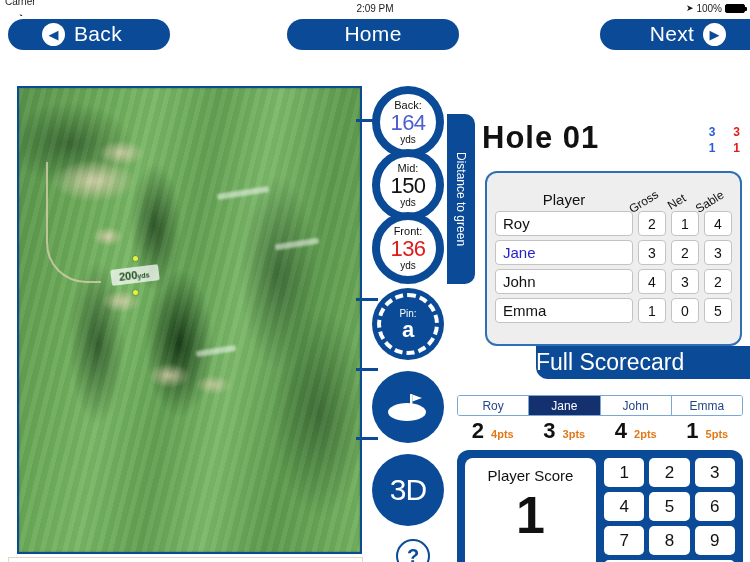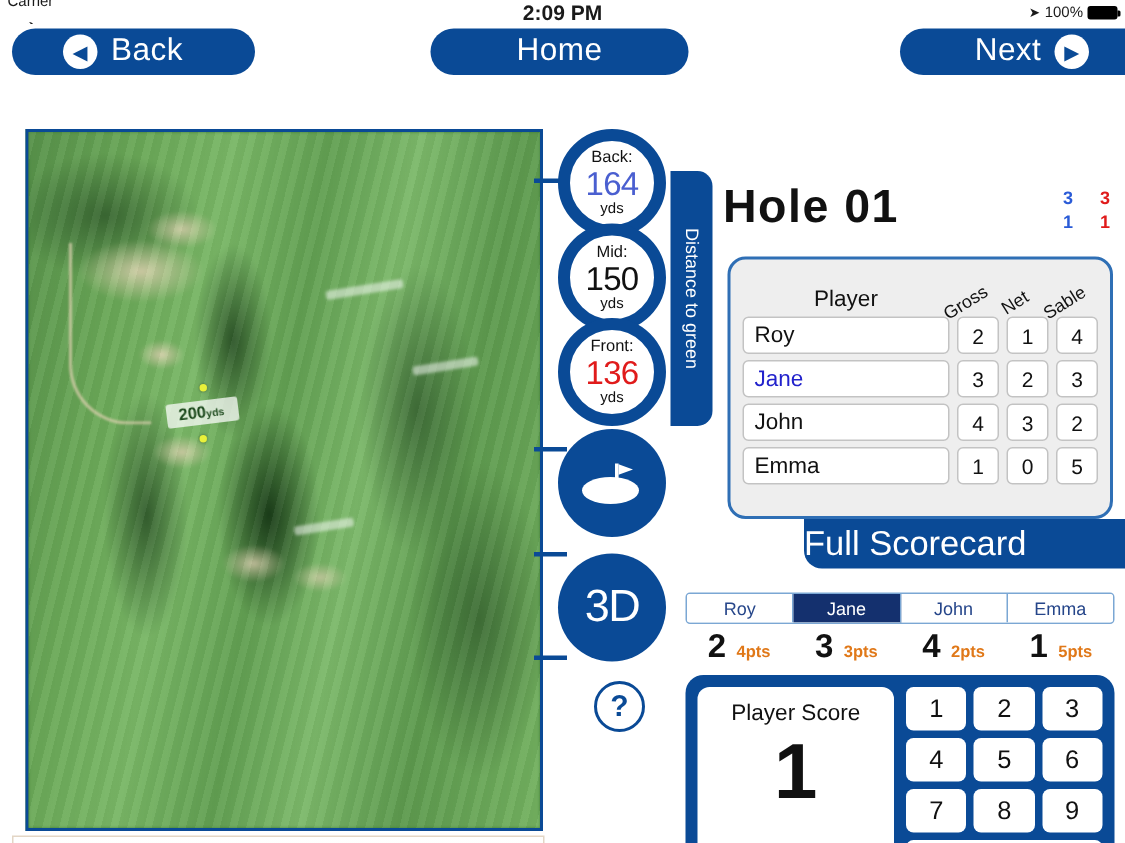--- a/index.html
+++ b/index.html
@@ -16,21 +16,21 @@
     height: 16px; width: 100%;
     background: #ffffff;
     display: flex; align-items: center;
     font-size: 10px; color: #1a1a1a;
     padding: 0 5px;
     position: relative;
   }
   .sb-left { display: flex; align-items: center; gap: 4px; flex-direction: column; }
   .sb-center {
     position: absolute; left: 0; right: 0;
-    text-align: center; font-size: 14px; font-weight: bold;
+    text-align: center; font-size: 10px; font-weight: normal;
   }
   .sb-right {
     margin-left: auto; display: flex; align-items: center; gap: 3px;
     font-size: 10px; position: relative; z-index: 2;
   }
   .wifi-ico { font-size: 9px; }
   .loc-ico { font-size: 9px; transform: rotate(0deg); }
   .battery {
     width: 20px; height: 9px; border: 1px solid #000;
     border-radius: 2px; position: relative; background: #000;
@@ -403,20 +403,24 @@
       <span class="val val-mid">150</span>
       <span class="unit">yds</span>
     </div>
 
     <div class="circ">
       <span class="lbl">Front:</span>
       <span class="val val-front">136</span>
       <span class="unit">yds</span>
     </div>
 
+    <div class="pin-circ">
+      <span class="plbl">Pin:</span>
+      <span class="pval">a</span>
+    </div>
 
     <div class="round-btn">
       <svg width="44" height="32" viewBox="0 0 44 32">
         <ellipse cx="21" cy="21" rx="19" ry="9" fill="#ffffff"></ellipse>
         <rect x="24" y="3" width="2.4" height="18" fill="#ffffff"></rect>
         <path d="M26.4 3.5 L36 7 L26.4 10.5 Z" fill="#ffffff"></path>
       </svg>
     </div>
 
     <div class="round-btn btn3d">

